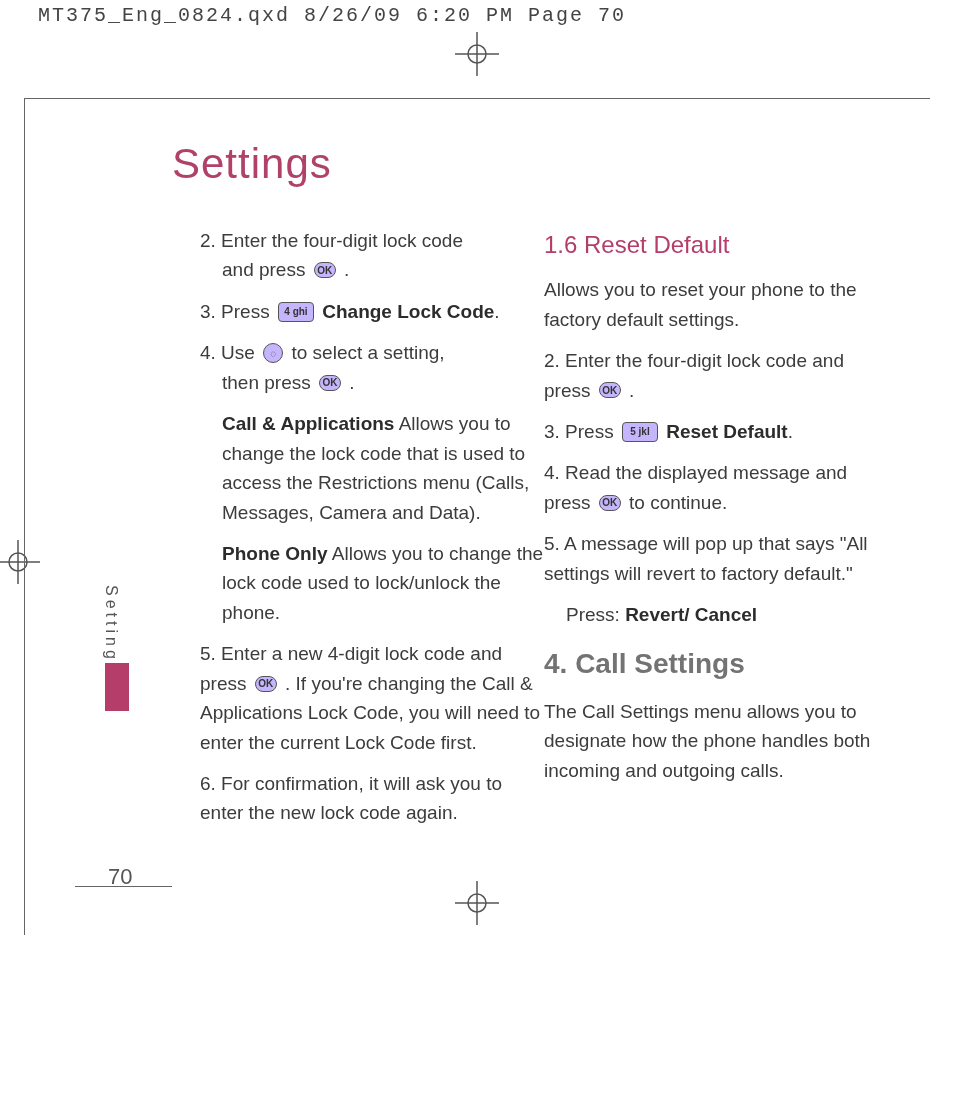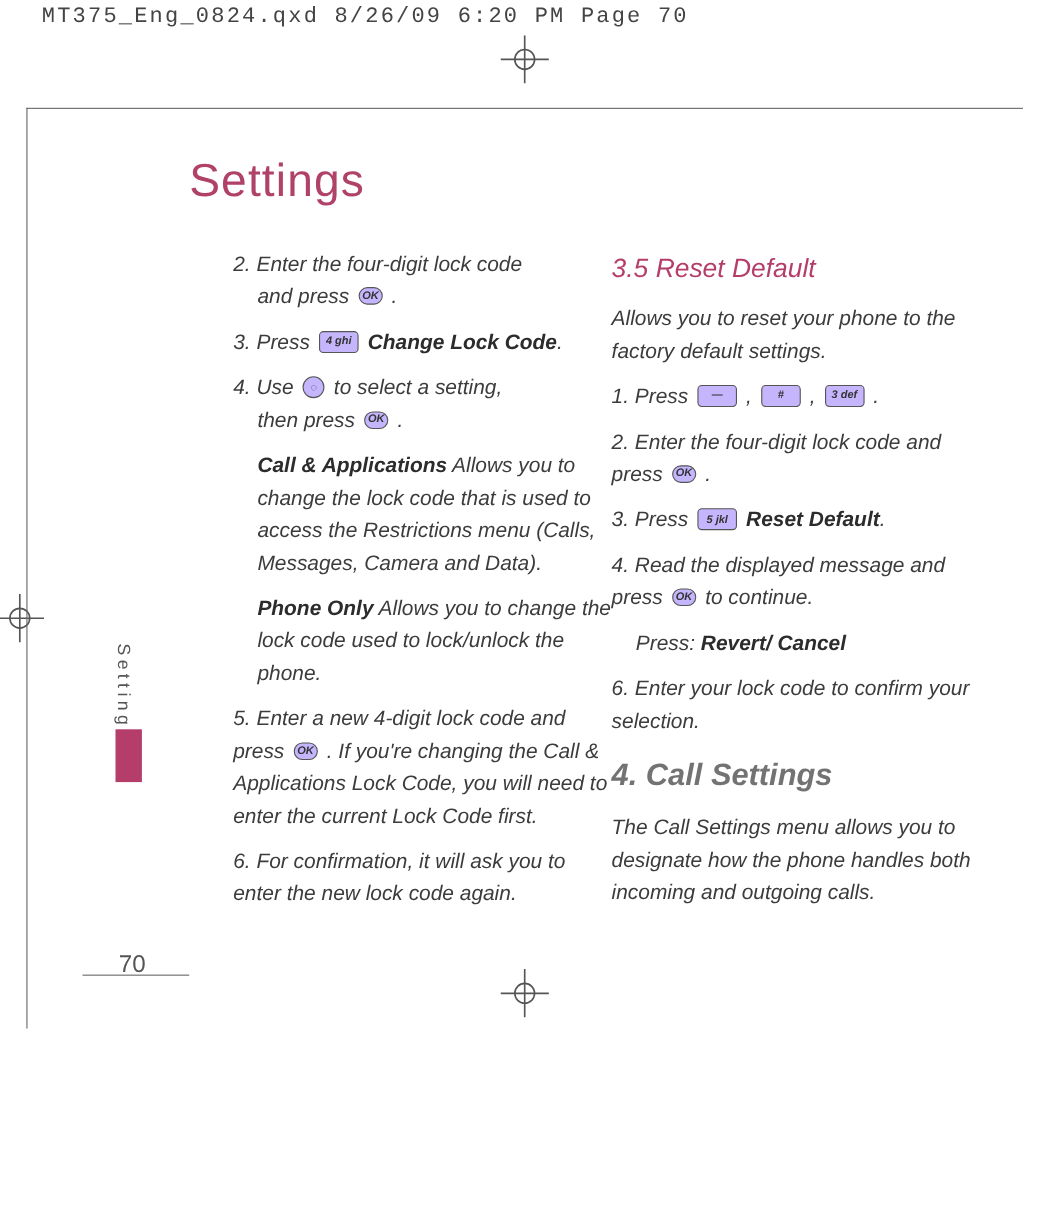--- a/index.html
+++ b/index.html
@@ -6,21 +6,21 @@
   .page{width:954px;height:935px;position:relative;font-family:"Helvetica Neue",Helvetica,Arial,sans-serif;color:#3c3c3c;}
   .header{position:absolute;top:4px;left:38px;font-family:"Courier New",monospace;font-size:20px;letter-spacing:2px;color:#444;}
   .regmark-top{position:absolute;top:32px;left:50%;transform:translateX(-50%);}
   .regmark-bottom{position:absolute;bottom:10px;left:50%;transform:translateX(-50%);}
   .regmark-left{position:absolute;top:540px;left:-4px;transform:rotate(90deg);}
   .regmark svg{display:block;}
   .rule-top{position:absolute;top:98px;left:24px;width:906px;height:0;border-top:1px solid #666;}
   .rule-left{position:absolute;top:98px;left:24px;width:0;height:966px;border-left:1px solid #666;}
   .rule-bottom{position:absolute;top:886px;left:75px;width:97px;height:0;border-top:1px solid #666;}
   .title{position:absolute;top:140px;left:172px;font-size:42px;color:#b0426a;font-weight:300;letter-spacing:1px;}
-  .columns{position:absolute;top:226px;left:212px;width:688px;display:flex;font-style:italic;}
+  .columns{position:absolute;top:226px;left:200px;width:688px;display:flex;}
   .col{flex:1;font-size:19px;line-height:1.55;}
   .col p{margin:0 0 12px 0;}
   .col .indent{padding-left:22px;}
   .col .sub{padding-left:22px;}
   .section-h{color:#b53d6a;font-size:24px;margin:0 0 10px 0;font-weight:400;}
   .section-h-lg{color:#737373;font-size:28px;margin:24px 0 10px 0;font-weight:700;}
   b,.bold{font-weight:700;color:#2c2c2c;}
   .keyicon{display:inline-flex;align-items:center;justify-content:center;vertical-align:middle;border:1.5px solid #555;background:#c4b5fd;font-family:Arial,sans-serif;font-size:10px;color:#333;margin:0 3px;position:relative;top:-1px;}
   .keyicon.oval{width:20px;height:14px;border-radius:9px;font-weight:700;}
   .keyicon.rect{width:34px;height:18px;border-radius:4px;font-weight:700;letter-spacing:0;}
@@ -101,51 +101,42 @@
       </p>
       <p>
         <span>5. Enter a new 4-digit lock code and press  </span>
         <span class="keyicon oval">OK</span>
         <span> . If you're changing the Call &amp; Applications Lock Code, you will need to enter the current Lock Code first.</span>
       </p>
       <p>6. For confirmation, it will ask you to enter the new lock code again.</p>
     </div>
 
     <div class="col">
-      <p class="section-h">3.5 Reset Default</p>
+      <p class="section-h">1.6 Reset Default</p>
       <p>Allows you to reset your phone to the factory default settings.</p>
-      <p>
-        <span>1. Press  </span>
-        <span class="keyicon rect">—</span>
-        <span> ,  </span>
-        <span class="keyicon rect">#</span>
-        <span> ,  </span>
-        <span class="keyicon rect">3 def</span>
-        <span> .</span>
-      </p>
       <p>
         <span>2. Enter the four-digit lock code and press  </span>
         <span class="keyicon oval">OK</span>
         <span> .</span>
       </p>
       <p>
         <span>3. Press  </span>
         <span class="keyicon rect">5 jkl</span>
         <b>Reset Default</b><span>.</span>
       </p>
       <p>
         <span>4. Read the displayed message and press  </span>
         <span class="keyicon oval">OK</span>
         <span>  to continue.</span>
       </p>
+      <p>5. A message will pop up that says "All settings will revert to factory default."</p>
       <p class="sub">
         <span>Press: </span>
         <b>Revert/ Cancel</b>
       </p>
-      <p>6. Enter your lock code to confirm your selection.</p>
 
       <p class="section-h-lg">4. Call Settings</p>
       <p>The Call Settings menu allows you to designate how the phone handles both incoming and outgoing calls.</p>
     </div>
   </div>
 
   <div class="pagenum">70</div>
 </div>
 
 </body></html>

